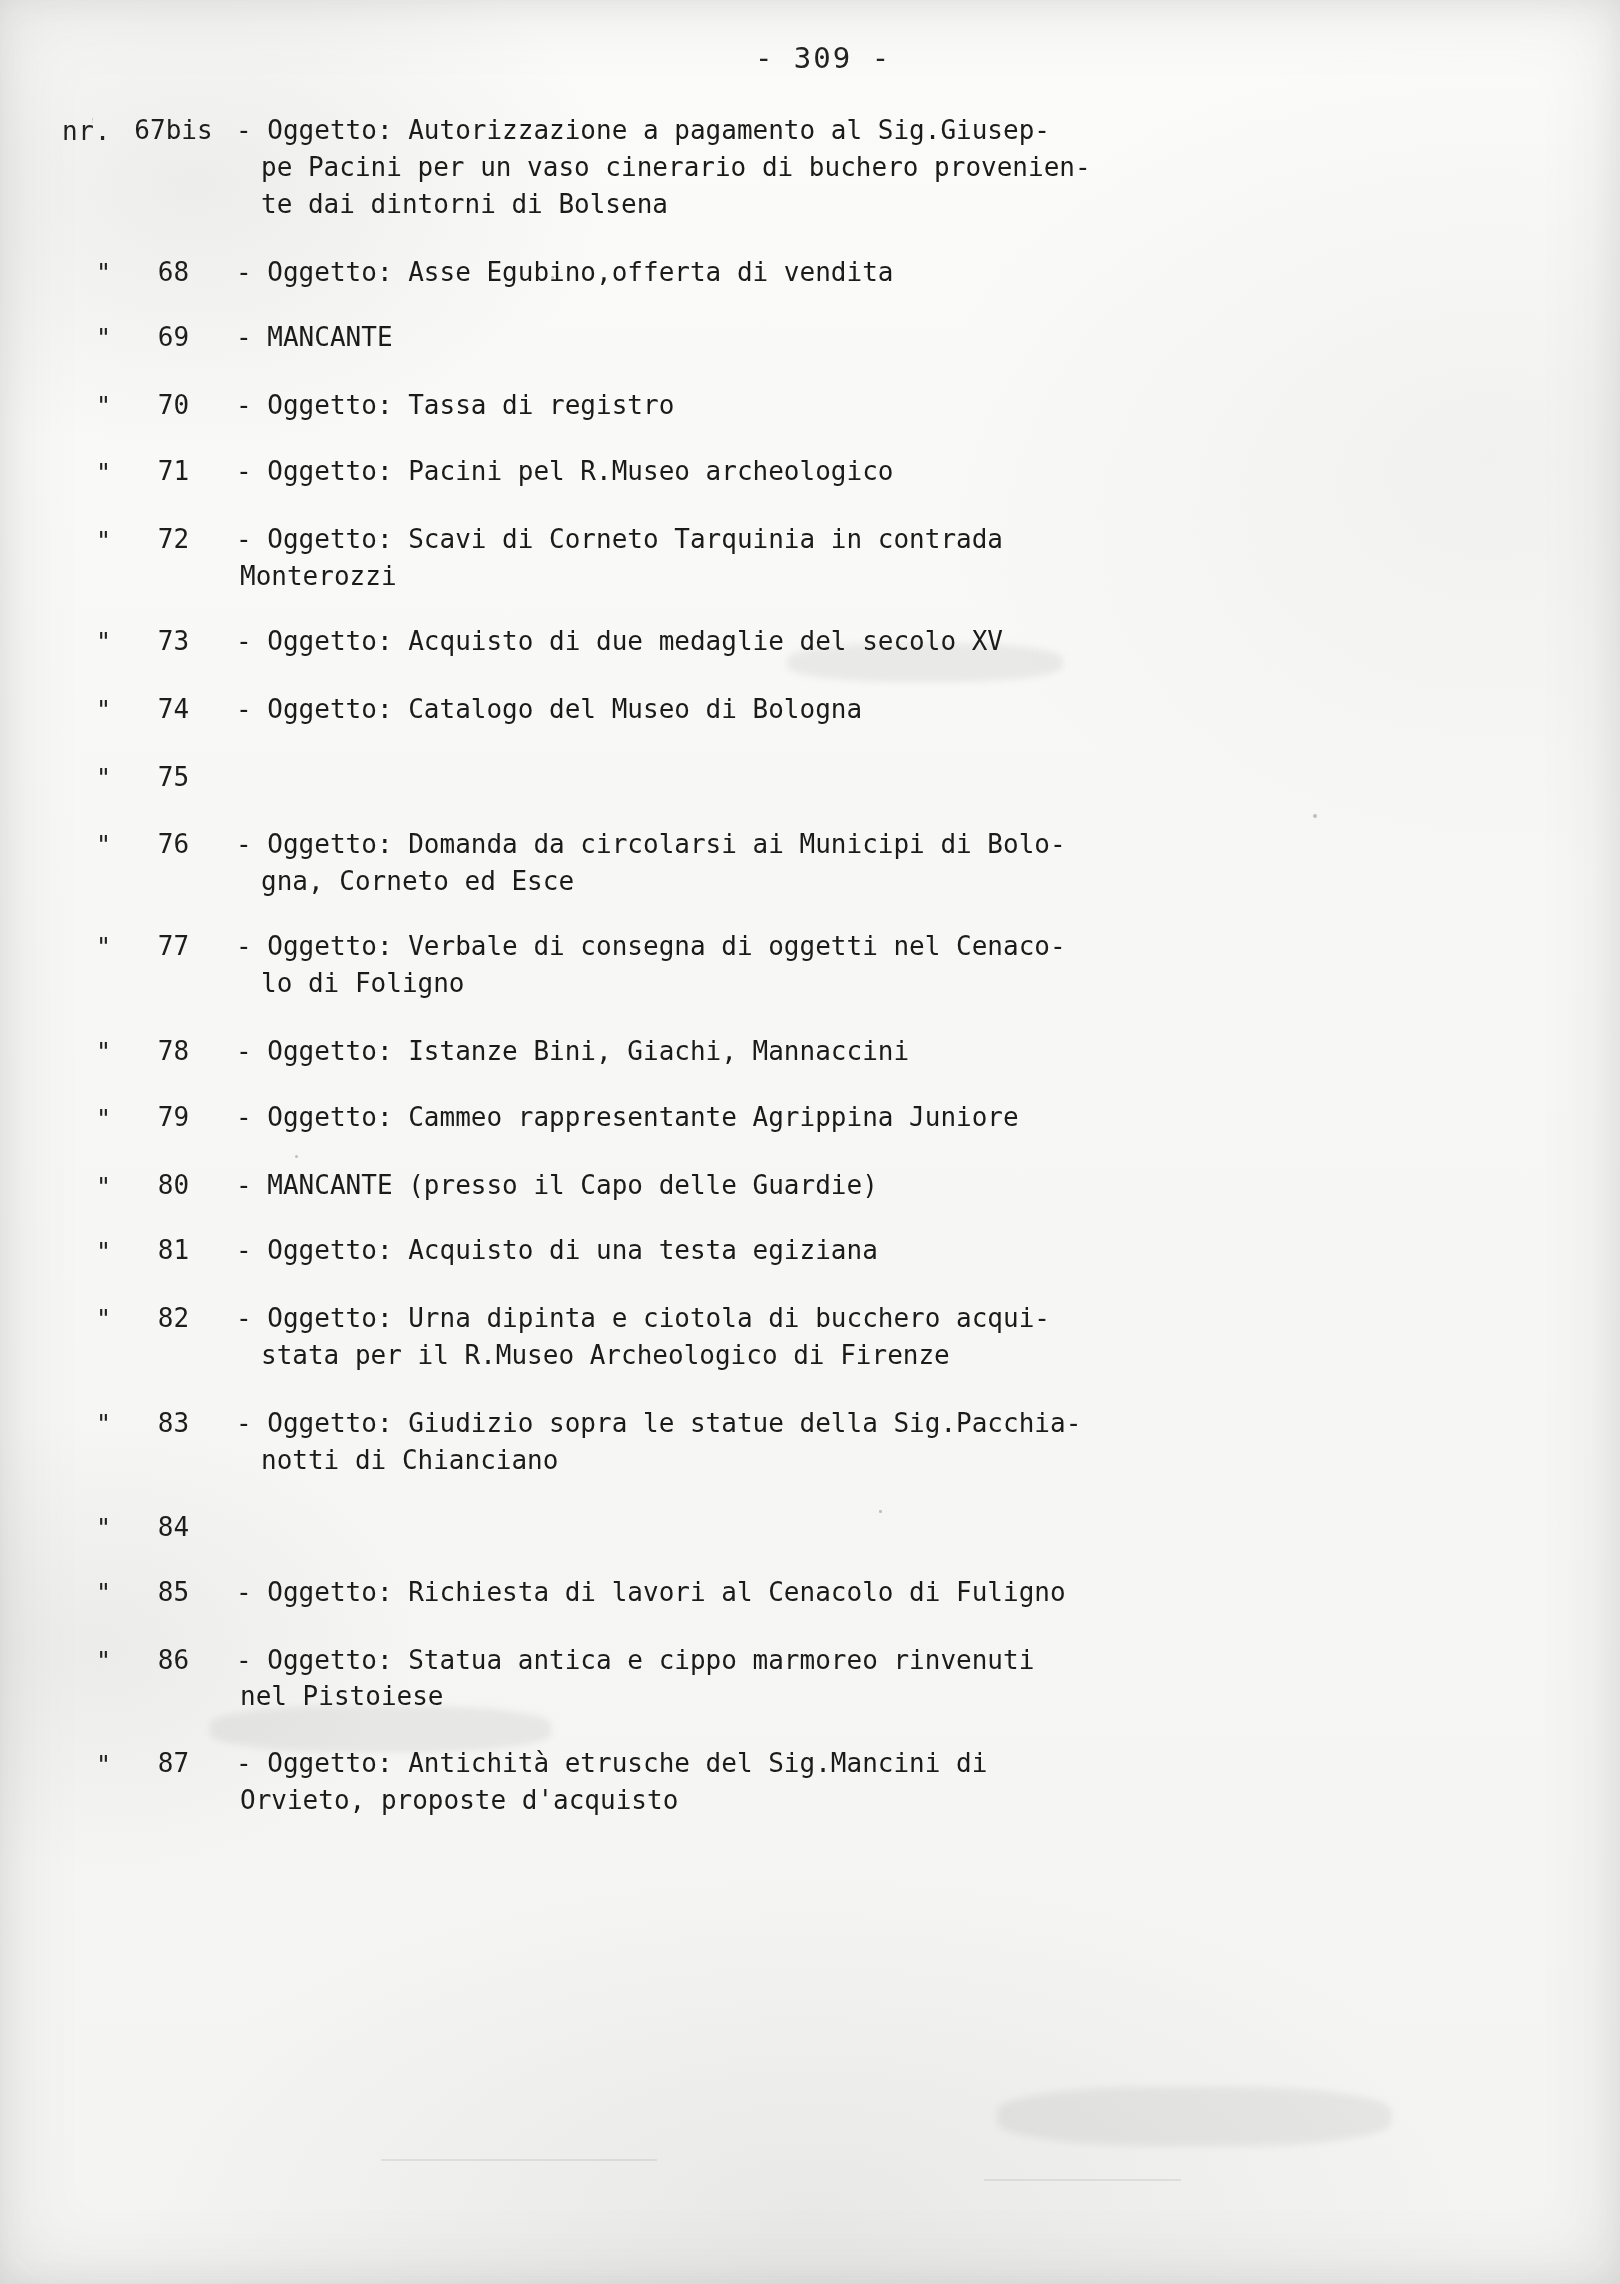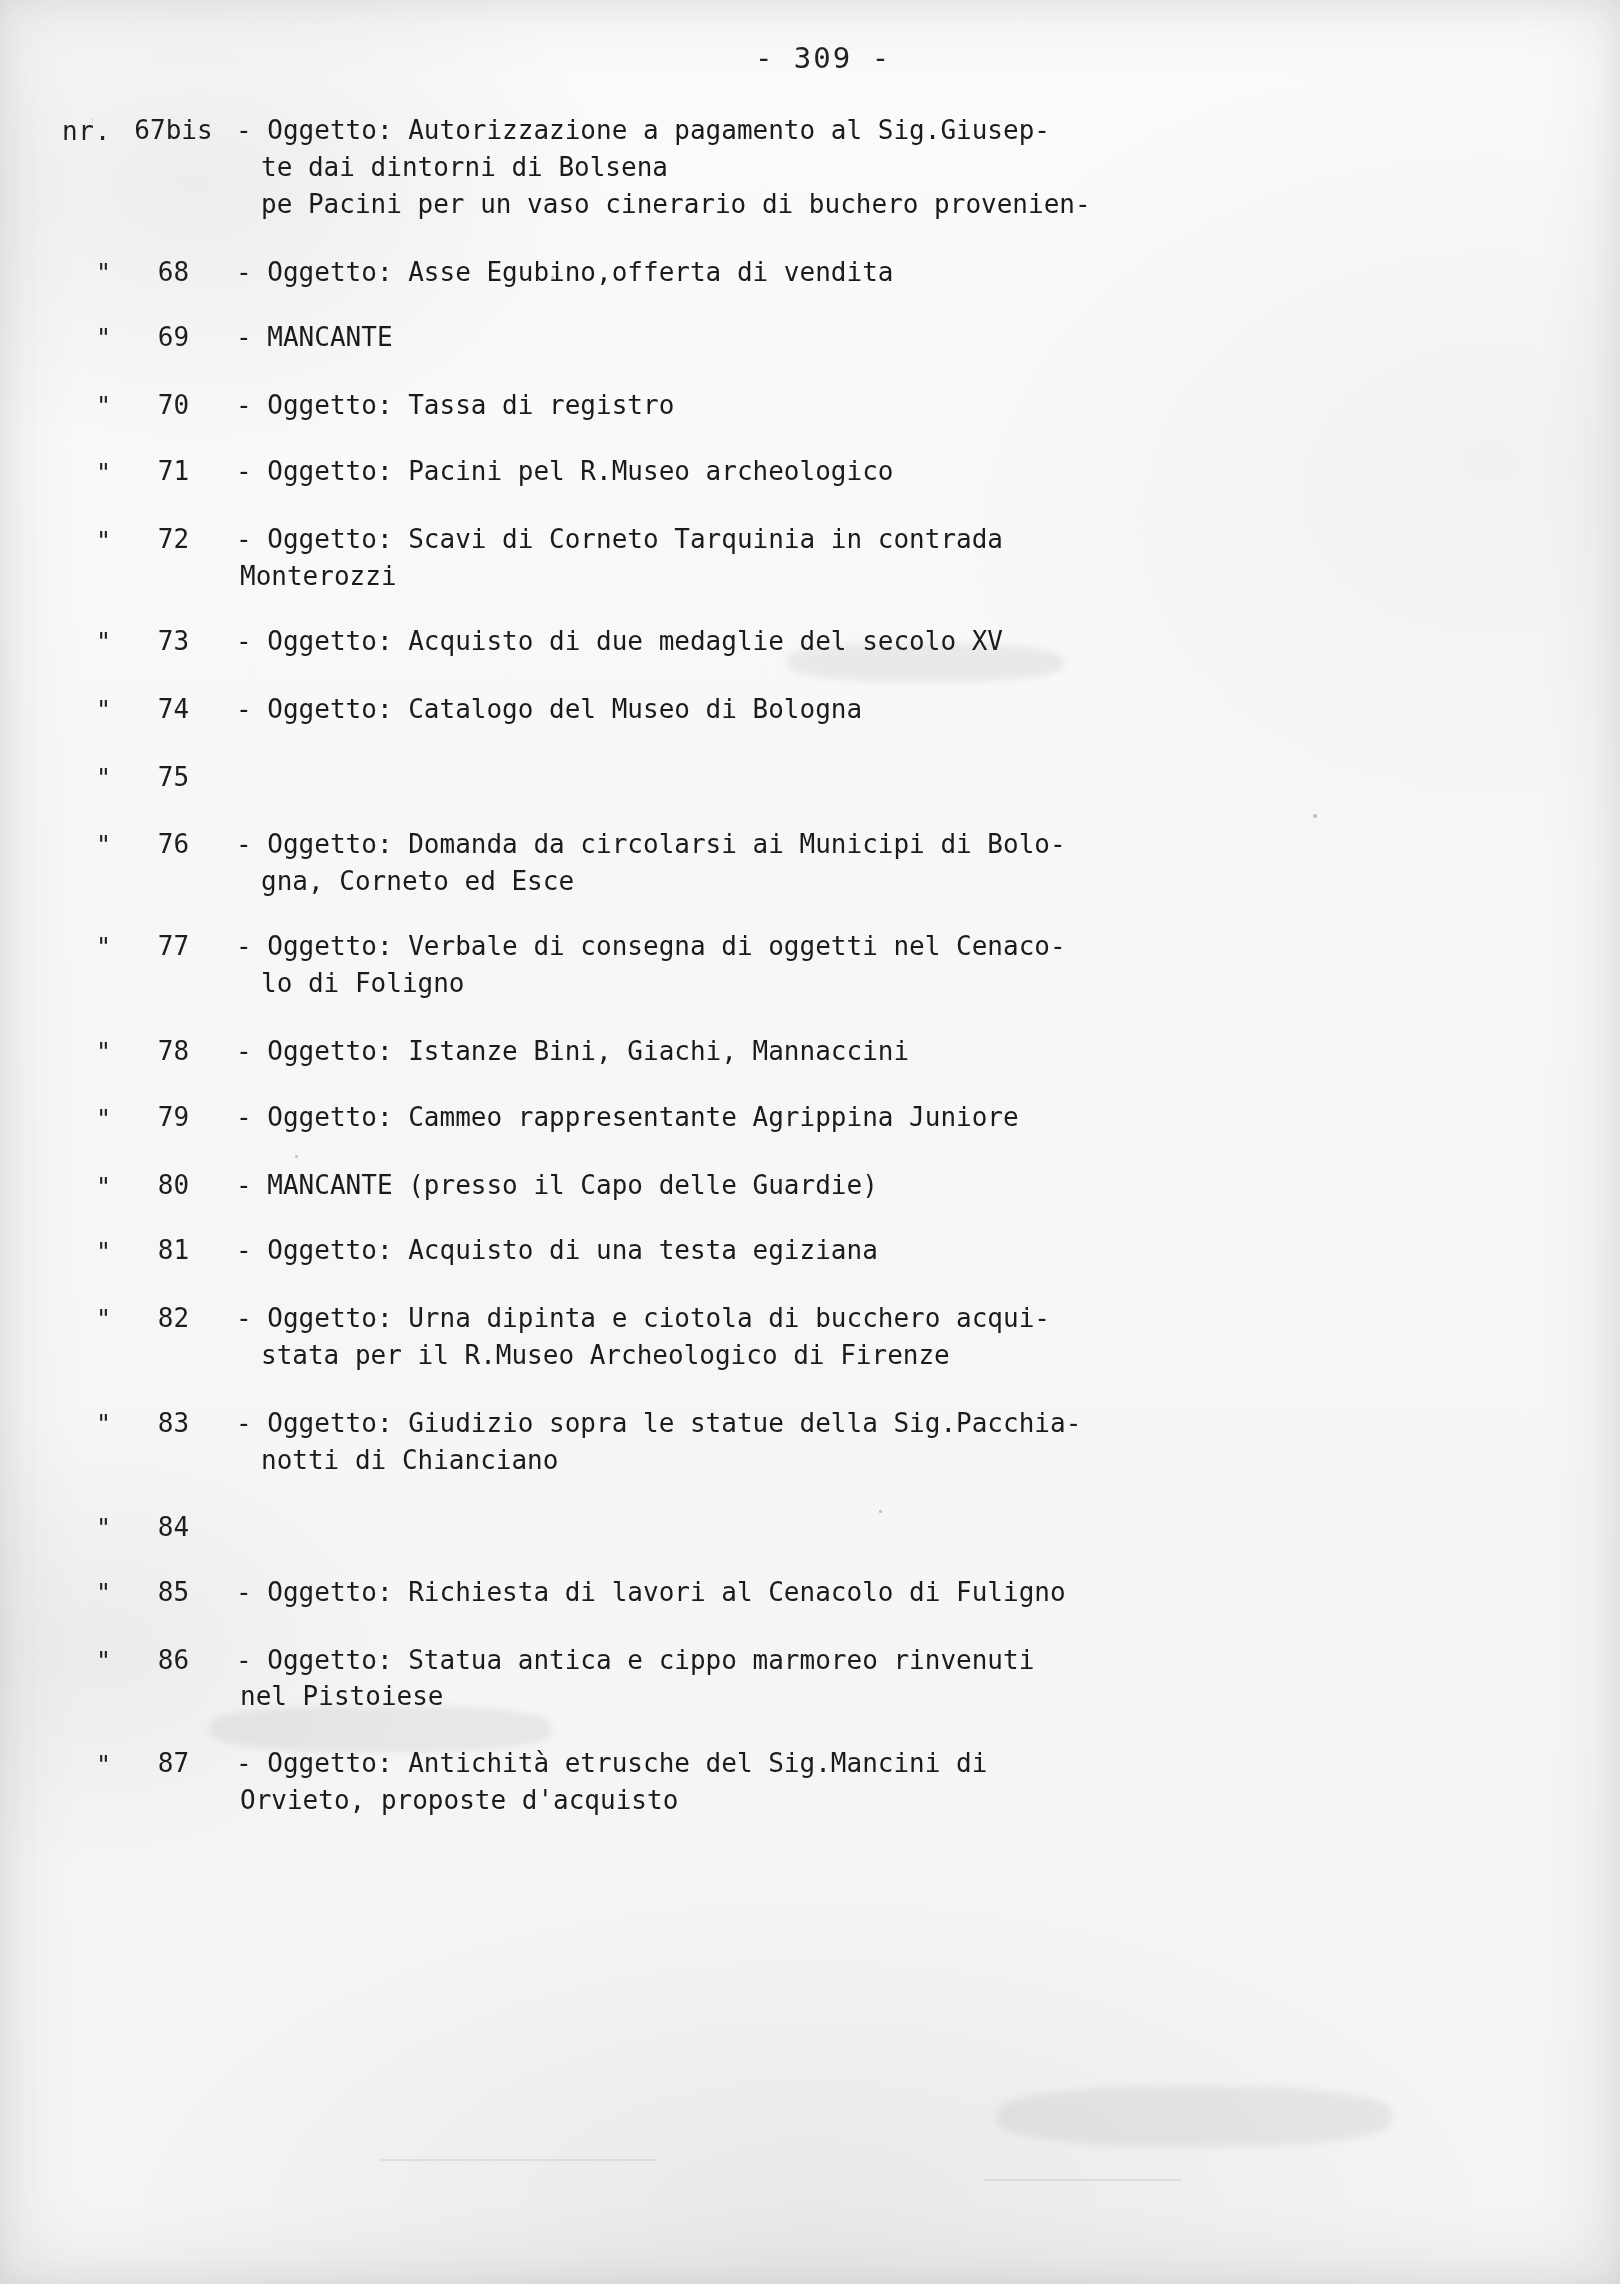--- a/index.html
+++ b/index.html
@@ -164,22 +164,22 @@
 
   <div class="page-number">- 309 -</div>
 
   <div class="entries">
 
     <div class="entry e0">
       <div class="col-mark first">nr.</div>
       <div class="col-num wide">67bis</div>
       <div class="col-body">
         <span>- Oggetto: Autorizzazione a pagamento al Sig.Giusep-</span>
+        <span class="line2">pe Pacini per un vaso cinerario di buchero provenien-</span>
         <span class="line2">te dai dintorni di Bolsena</span>
-        <span class="line2">pe Pacini per un vaso cinerario di buchero provenien-</span>
       </div>
     </div>
 
     <div class="entry e1">
       <div class="col-mark">"</div>
       <div class="col-num">68</div>
       <div class="col-body">
         <span>- Oggetto: Asse Egubino,offerta di vendita</span>
       </div>
     </div>

